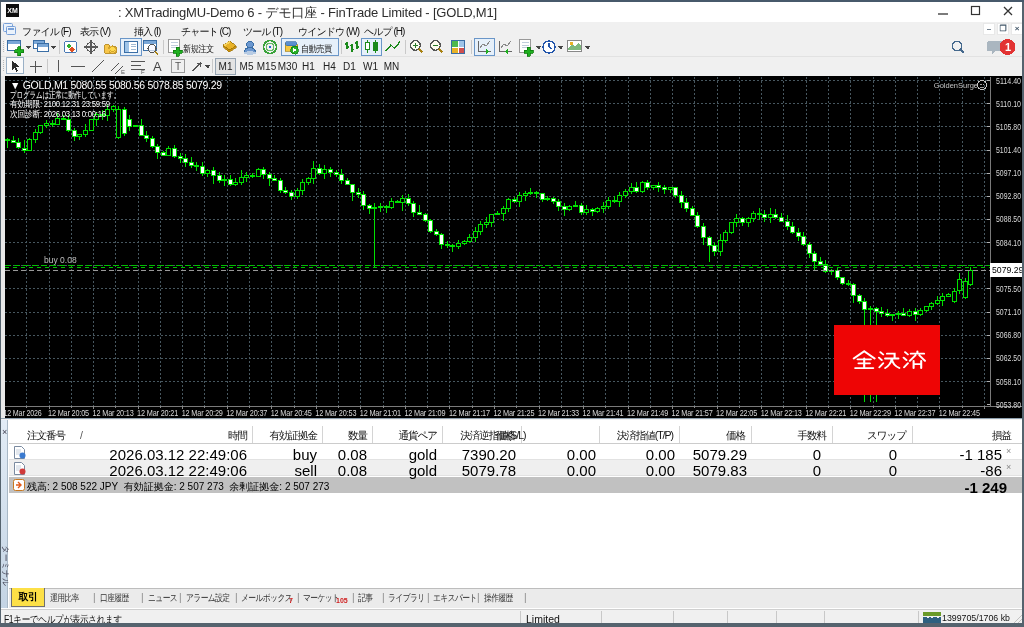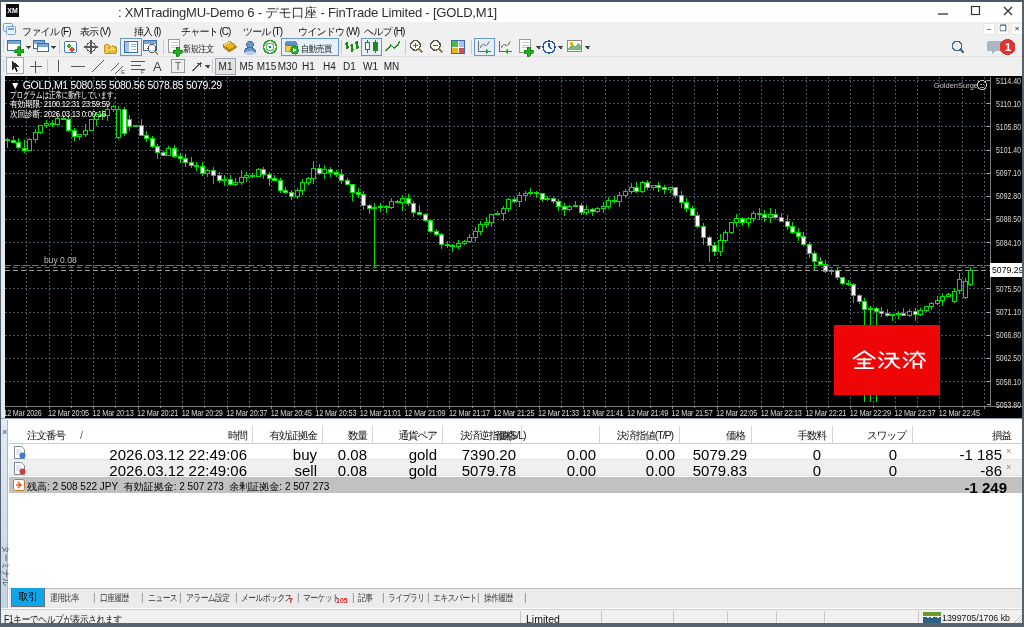--- a/index.html
+++ b/index.html
@@ -30,21 +30,21 @@
 .tr1{left:9px;top:444px;width:1015px;height:16px;background:#fff}
 .tr2{left:9px;top:460px;width:1015px;height:16px;background:#efefef}
 .trb{left:9px;top:477px;width:1015px;height:16px;background:#c1c1c1}
 .td{font-size:15px;color:#000;white-space:nowrap}
 .colsep{top:426px;width:1px;height:17px;background:#d4d4d4}
 .hdrline{left:9px;top:443px;width:1015px;height:1px;background:#cccccc}
 .rowline{left:9px;width:1015px;height:1px;background:#e4e4e4}
 .tabstrip{left:9px;top:588px;width:1015px;height:20px;background:#ebebeb;border-top:1px solid #bdbdbd}
 .tab{top:592px;font-size:9.5px;color:#333;white-space:nowrap;letter-spacing:-0.8px}
 .tabsep{top:592px;font-size:10px;color:#888}
-.activetab{left:11px;top:588px;width:34px;height:19px;background:#0ea5e9;border:1px solid #707070;border-top:none;font-size:10px;font-weight:normal;color:#000;text-align:center;line-height:17px;letter-spacing:-0.5px}
+.activetab{left:11px;top:588px;width:34px;height:19px;background:#fde047;border:1px solid #707070;border-top:none;font-size:10px;font-weight:bold;color:#000;text-align:center;line-height:17px;letter-spacing:-0.5px}
 .statusbar{left:0;top:609px;width:1024px;height:18px;background:#f0f0f0;border-top:1px solid #cfcfcf}
 .st{top:613px;font-size:10.5px;color:#111;white-space:nowrap}
 .stsep{top:611px;width:1px;height:14px;background:#c8c8c8}
 .pgline{position:absolute;background:#e2e2e2}
 </style></head><body>
 <div class="abs titlebar"></div>
 <div class="abs xmlogo">XM</div>
 <div class="abs title">: XMTradingMU-Demo 6 - デモ口座 - FinTrade Limited - [GOLD,M1]</div>
 <div class="abs wbtn" style="left:936px"><svg width="14" height="16">
       <line x1="2" y1="11" x2="12" y2="11" stroke="#333" stroke-width="1.3"></line>

